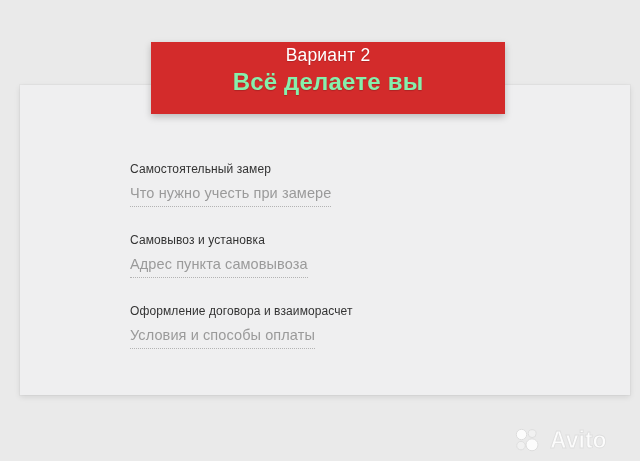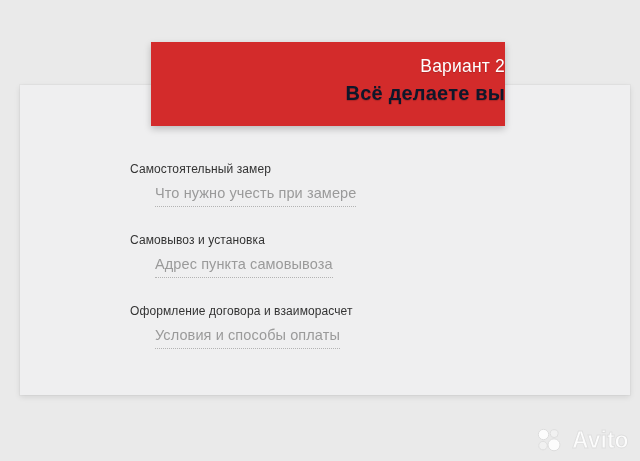--- a/index.html
+++ b/index.html
@@ -33,39 +33,39 @@
     box-shadow: 0 2px 6px rgba(0,0,0,0.10),
                 0 0 0 1px rgba(0,0,0,0.025);
   }
 
   
   #banner {
     position: absolute;
     left: 151px;
     top: 42px;
     width: 354px;
-    height: 84px;
+    height: 72px;
     background: #d32b2b;
     box-shadow: 0 3px 7px rgba(0,0,0,0.22);
-    text-align: right;
+    text-align: center;
     box-sizing: border-box;
-    padding-top: 11px;
+    padding-top: 0;
     z-index: 5;
   }
   #banner .banner-line1 {
     color: #ffffff;
     font-size: 17.5px;
     font-weight: 400;
     line-height: 26px;
     letter-spacing: 0.2px;
     text-shadow: 0 1px 1px rgba(0,0,0,0.18);
   }
   #banner .banner-line2 {
-    color: #0f172a;
-    font-size: 20px;
+    color: #86efac;
+    font-size: 24px;
     font-weight: 700;
     line-height: 28px;
     letter-spacing: 0.2px;
     text-shadow: 0 1px 1px rgba(0,0,0,0.18);
   }
 
   
   #steps {
     position: absolute;
     left: 130px;
@@ -91,27 +91,26 @@
     color: #9a9a9a;
     font-size: 14.5px;
     font-weight: 400;
     line-height: 21px;
     letter-spacing: 0.1px;
     margin-top: 3px;
     white-space: nowrap;
     border-bottom: 1px dotted #b3b3b3;
     padding-bottom: 2px;
     cursor: pointer;
-    margin-left: 25px;
   }
 
   
   #avito-watermark {
     position: absolute;
-    right: 2px;
+    right: 24px;
     bottom: 8px;
     display: flex;
     align-items: flex-end;
     gap: 10px;
     opacity: 0.95;
     z-index: 7;
   }
   #avito-watermark svg { display: block; }
 </style>
 </head>

